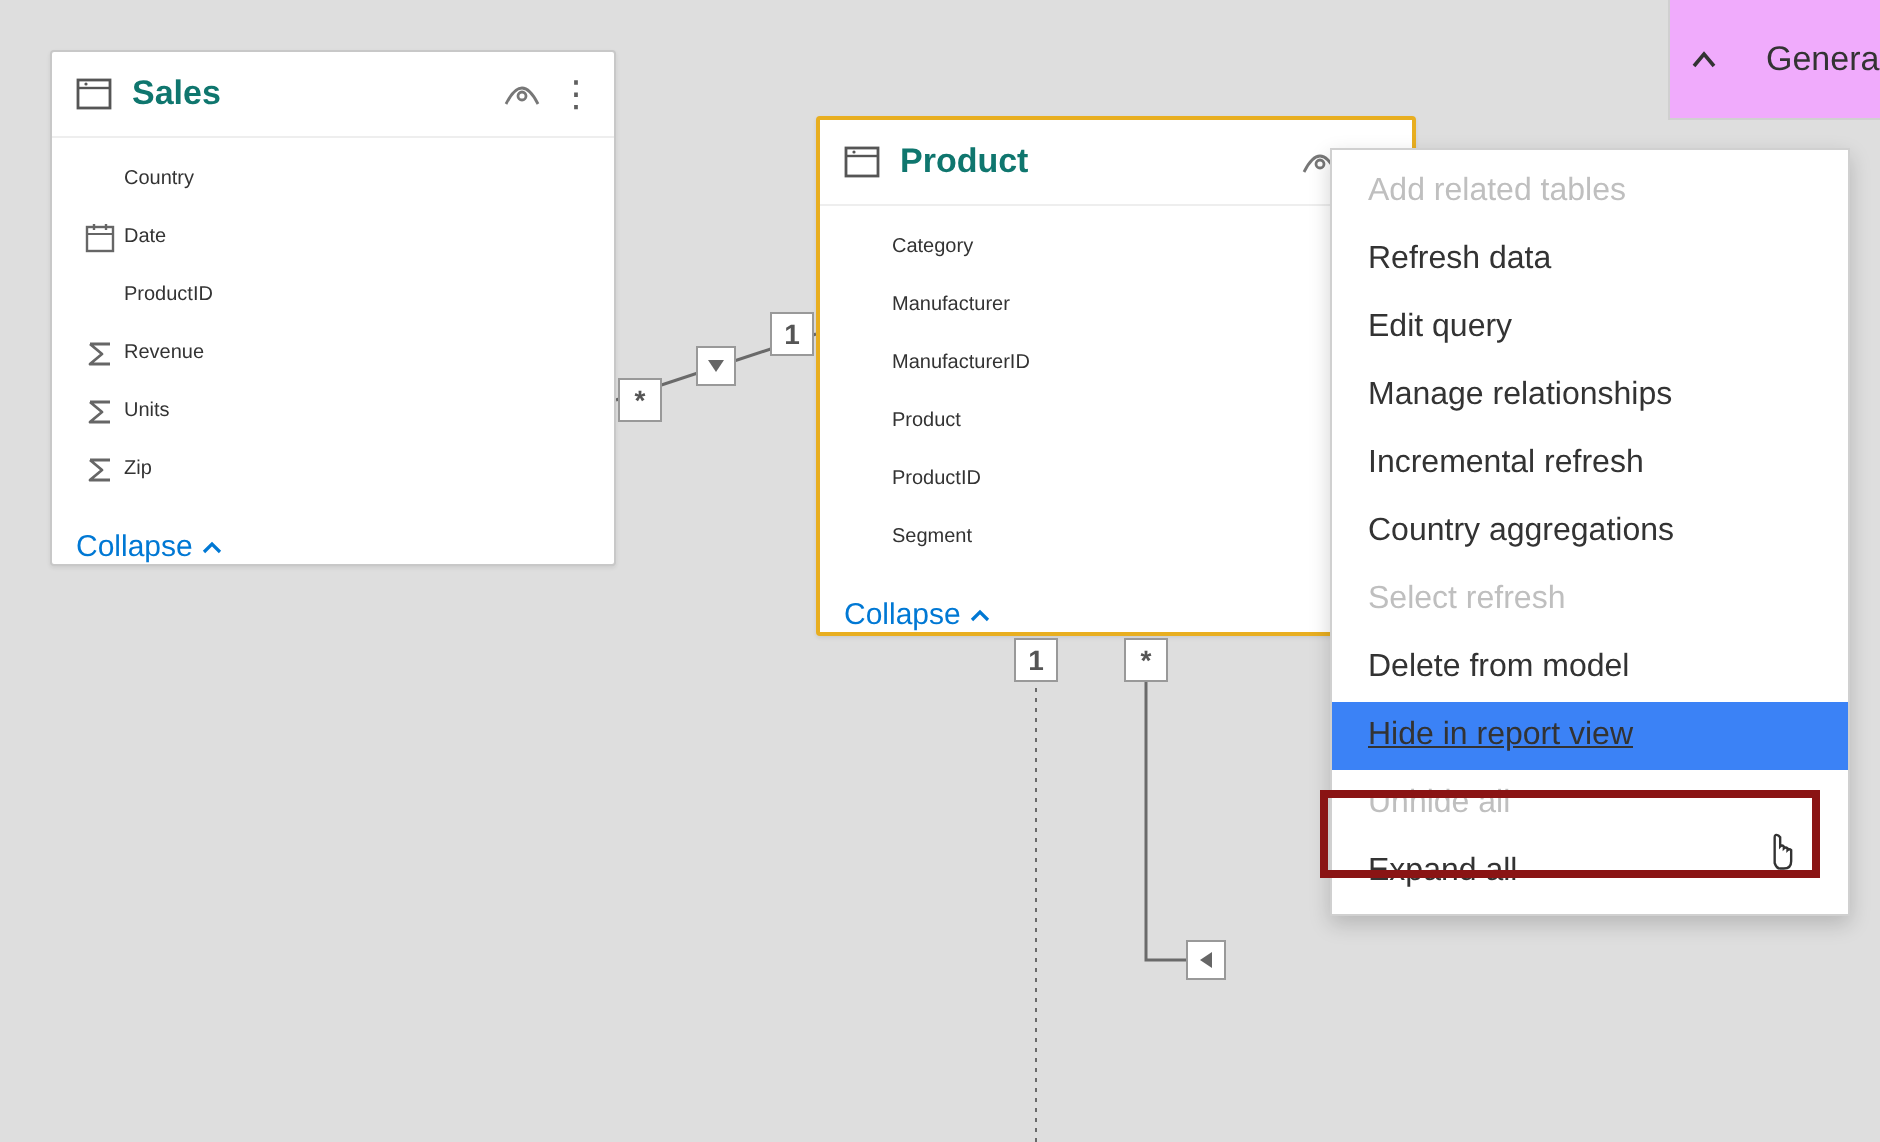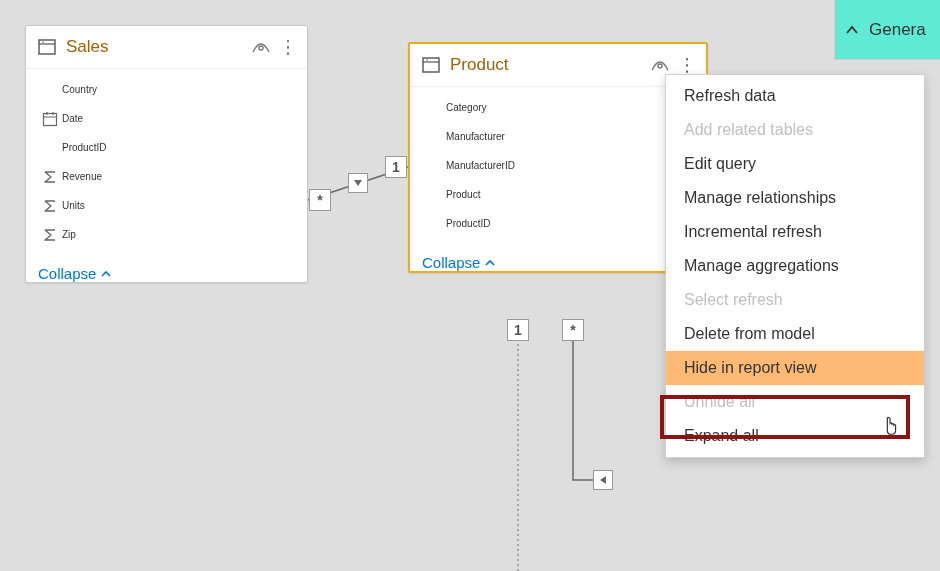--- a/index.html
+++ b/index.html
@@ -28,23 +28,23 @@
     border: 2px solid #e8ae20;
   }
   .card-header {
     display: flex;
     align-items: center;
     padding: 10px 10px;
     border-bottom: 1px solid #eee;
   }
   .card-header .title {
     flex: 1;
-    font-weight: 400;
+    font-weight: 700;
     font-size: 17px;
-    color: #a16207;
+    color: #0f766e;
   }
   .card-header .hdr-icon {
     width: 22px;
     height: 22px;
     display: inline-flex;
     align-items: center;
     justify-content: center;
     margin-right: 8px;
   }
   .card-header .right-icons {
@@ -80,29 +80,29 @@
     gap: 4px;
   }
 
   
   .props-tab {
     position: absolute;
     right: 0;
     top: 0;
     height: 60px;
     width: 106px;
-    background: #5eead4;
+    background: #f0abfc;
     border-left: 1px solid #d0d0d0;
     border-bottom: 1px solid #d0d0d0;
     display: flex;
     align-items: center;
     padding-left: 10px;
     font-size: 17px;
     color: #333;
-    gap: 10px;
+    gap: 24px;
   }
 
   
   .context-menu {
     position: absolute;
     background: #fff;
     border: 1px solid #d0d0d0;
     box-shadow: 0 4px 10px rgba(0,0,0,0.18);
     padding: 4px 0;
     font-size: 16px;
@@ -110,21 +110,22 @@
   }
   .menu-item {
     padding: 8px 18px;
     white-space: nowrap;
     cursor: default;
   }
   .menu-item.disabled {
     color: #bfbfbf;
   }
   .menu-item.hover {
-    background: #fdba74;
+    background: #3b82f6;
+    text-decoration: underline;
   }
   .highlight-box {
     position: absolute;
     border: 4px solid #8a1414;
     pointer-events: none;
   }
 
   
   .conn {
     position: absolute;
@@ -247,21 +248,21 @@
   <div class="collapse-row">
     <span>Collapse</span>
     <span>
       <svg class="icon-svg" width="12" height="10" viewBox="0 0 12 10">
           <path d="M2 7 L6 3 L10 7" fill="none" stroke="#0078d4" stroke-width="1.6"></path>
         </svg>
     </span>
   </div>
 </div>
 
-<div class="table-card selected" style="left:408px; top:42px; width:300px;justify-content:flex-end;">
+<div class="table-card selected" style="left:408px; top:58px; width:300px;justify-content:flex-end;">
   <div class="card-header">
     <span class="hdr-icon">
       <svg class="icon-svg" width="20" height="20" viewBox="0 0 20 20">
         <rect x="2" y="3" width="16" height="14" fill="none" stroke="#555" stroke-width="1.4"></rect>
         <line x1="2" y1="7" x2="18" y2="7" stroke="#555" stroke-width="1.2"></line>
         <circle cx="6" cy="5" r="0.8" fill="#555"></circle>
       </svg>
     </span>
     <span class="title">Product</span>
     <span class="right-icons">
@@ -288,20 +289,24 @@
         <span>ManufacturerID</span>
       </div>
     <div class="field-row">
         <span class="field-ic"></span>
         <span>Product</span>
       </div>
     <div class="field-row">
         <span class="field-ic"></span>
         <span>ProductID</span>
       </div>
+    <div class="field-row">
+        <span class="field-ic"></span>
+        <span>Segment</span>
+      </div>
   </div>
   <div class="collapse-row">
     <span>Collapse</span>
     <span>
       <svg class="icon-svg" width="12" height="10" viewBox="0 0 12 10">
           <path d="M2 7 L6 3 L10 7" fill="none" stroke="#0078d4" stroke-width="1.6"></path>
         </svg>
     </span>
   </div>
 </div>
@@ -325,26 +330,26 @@
 <div class="props-tab">
   <span>
     <svg class="icon-svg" width="14" height="12" viewBox="0 0 14 12">
         <path d="M2 9 L7 3 L12 9" fill="none" stroke="#333" stroke-width="1.8"></path>
       </svg>
   </span>
   <span>Genera</span>
 </div>
 
 <div class="context-menu" style="left:665px; top:74px; width:260px;">
+  <div class="menu-item disabled">Add related tables</div>
   <div class="menu-item">Refresh data</div>
-  <div class="menu-item disabled">Add related tables</div>
   <div class="menu-item">Edit query</div>
   <div class="menu-item">Manage relationships</div>
   <div class="menu-item">Incremental refresh</div>
-  <div class="menu-item">Manage aggregations</div>
+  <div class="menu-item">Country aggregations</div>
   <div class="menu-item disabled">Select refresh</div>
   <div class="menu-item">Delete from model</div>
   <div class="menu-item hover">Hide in report view</div>
   <div class="menu-item disabled">Unhide all</div>
   <div class="menu-item">Expand all</div>
 </div>
 
 <div class="highlight-box" style="left:660px; top:395px; width:250px; height:44px;"></div>
 
 <svg class="cursor-icon" style="left:880px; top:413px;" viewBox="0 0 24 28">

